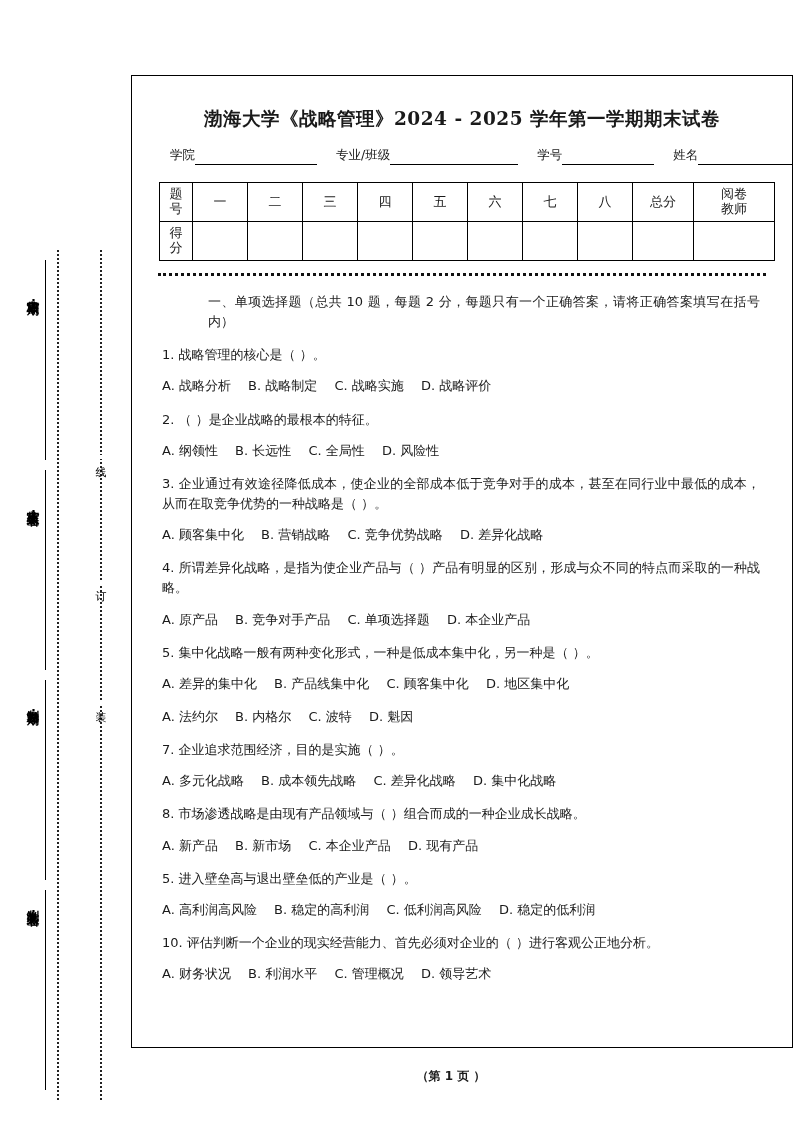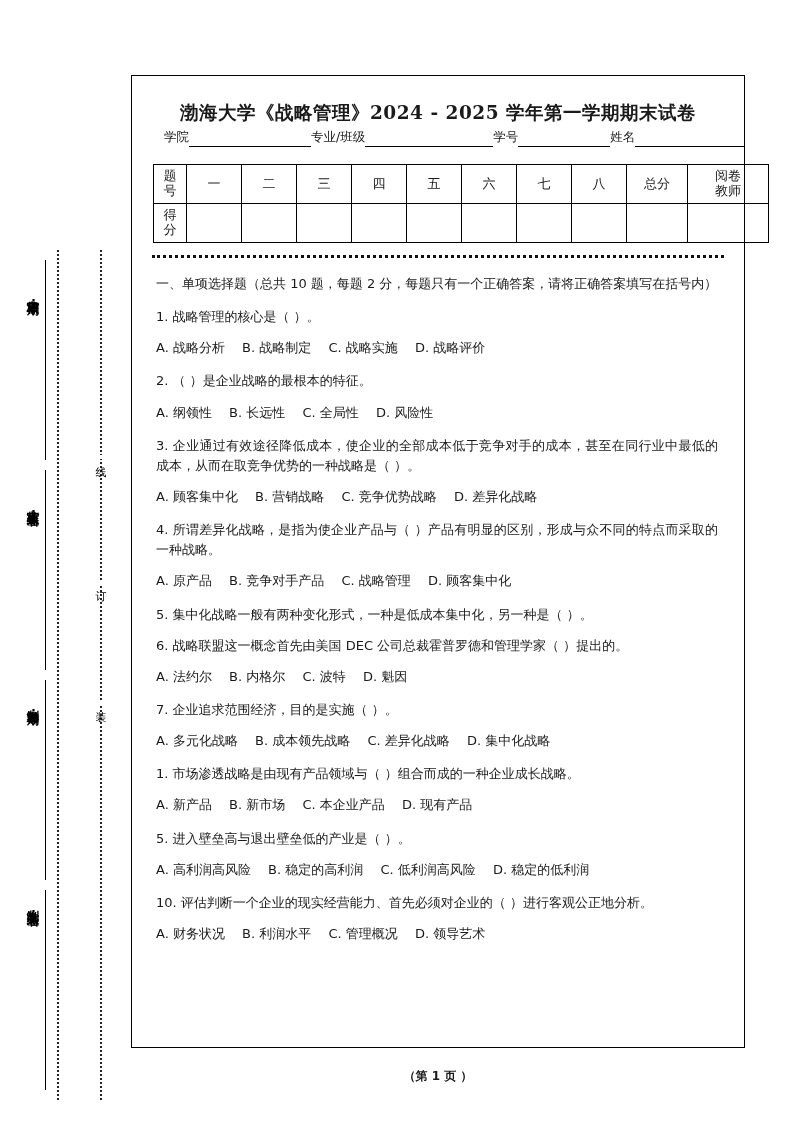--- a/index.html
+++ b/index.html
@@ -54,43 +54,44 @@
     color: #000;
     background: #fff;
     padding: 2px 0;
   }
 
   
   #exam-frame {
     position: absolute;
     left: 131px;
     top: 75px;
-    width: 614px;
+    width: 662px;
     height: 973px;
     border: 1.6px solid #000;
     box-sizing: border-box;
-    padding: 4px;
+    padding: 10px;
   }
 
   .paper-title {
     text-align: center;
     font-family: "DejaVu Serif", "Liberation Serif", serif;
     font-size: 18.5px;
     font-weight: bold;
     margin-top: 20px;
     letter-spacing: 0.5px;
   }
 
   
   .info-row {
     display: flex;
     align-items: flex-end;
-    margin: 4px 18px 0 28px;
+    margin: 16px 18px 0 28px;
     font-size: 12.5px;
     font-family: "DejaVu Sans", "Liberation Sans", sans-serif;
+    gap: 19px;
   }
   .info-field { display: flex; align-items: flex-end; }
   .info-label { white-space: nowrap; padding-bottom: 1px; }
   .info-blank {
     border-bottom: 1px solid #000;
     height: 14px;
   }
   .b1 { width: 122px; }
   .b2 { width: 128px; }
   .b3 { width: 92px; }
@@ -129,34 +130,35 @@
   
   .qbody {
     margin: 16px 22px 0 20px;
     font-family: "DejaVu Sans", "Liberation Sans", sans-serif;
     font-size: 13px;
     line-height: 1.55;
   }
   .section-head {
     margin-bottom: 13px;
     text-align: justify;
+    margin-left: 46px;
   }
   .q-stem {
     margin-bottom: 11px;
     text-align: justify;
   }
   .q-opts {
     margin-bottom: 13px;
   }
   .opt { margin-right: 13px; white-space: nowrap; }
 
   
   .page-footer {
     position: absolute;
-    left: 131px;
+    left: 144px;
     top: 1068px;
     width: 614px;
     text-align: center;
     font-family: "DejaVu Sans", "Liberation Sans", sans-serif;
     font-size: 12px;
     font-weight: bold;
   }
 </style>
 </head>
 <body>
@@ -278,43 +280,48 @@
       <span class="opt">A. 顾客集中化</span>
       <span class="opt">B. 营销战略</span>
       <span class="opt">C. 竞争优势战略</span>
       <span class="opt">D. 差异化战略</span>
     </div>
 
     <div class="q-stem">4. 所谓差异化战略，是指为使企业产品与（  ）产品有明显的区别，形成与众不同的特点而采取的一种战略。</div>
     <div class="q-opts">
       <span class="opt">A. 原产品</span>
       <span class="opt">B. 竞争对手产品</span>
-      <span class="opt">C. 战略管理</span>
-      <span class="opt">D. 顾客集中化</span>
+      <span class="opt">C. 单项选择题</span>
+      <span class="opt">D. 本企业产品</span>
     </div>
 
     <div class="q-stem">5. 集中化战略一般有两种变化形式，一种是低成本集中化，另一种是（  ）。</div>
-
-    <div class="q-stem">6. 战略联盟这一概念首先由美国 DEC 公司总裁霍普罗德和管理学家（  ）提出的。</div>
+    <div class="q-opts">
+      <span class="opt">A. 差异的集中化</span>
+      <span class="opt">B. 产品线集中化</span>
+      <span class="opt">C. 顾客集中化</span>
+      <span class="opt">D. 地区集中化</span>
+    </div>
+
     <div class="q-opts">
       <span class="opt">A. 法约尔</span>
       <span class="opt">B. 内格尔</span>
       <span class="opt">C. 波特</span>
       <span class="opt">D. 魁因</span>
     </div>
 
     <div class="q-stem">7. 企业追求范围经济，目的是实施（  ）。</div>
     <div class="q-opts">
       <span class="opt">A. 多元化战略</span>
       <span class="opt">B. 成本领先战略</span>
       <span class="opt">C. 差异化战略</span>
       <span class="opt">D. 集中化战略</span>
     </div>
 
-    <div class="q-stem">1. 市场渗透战略是由现有产品领域与（  ）组合而成的一种企业成长战略。</div>
+    <div class="q-stem">8. 市场渗透战略是由现有产品领域与（  ）组合而成的一种企业成长战略。</div>
     <div class="q-opts">
       <span class="opt">A. 新产品</span>
       <span class="opt">B. 新市场</span>
       <span class="opt">C. 本企业产品</span>
       <span class="opt">D. 现有产品</span>
     </div>
 
     <div class="q-stem">5. 进入壁垒高与退出壁垒低的产业是（  ）。</div>
     <div class="q-opts">
       <span class="opt">A. 高利润高风险</span>

